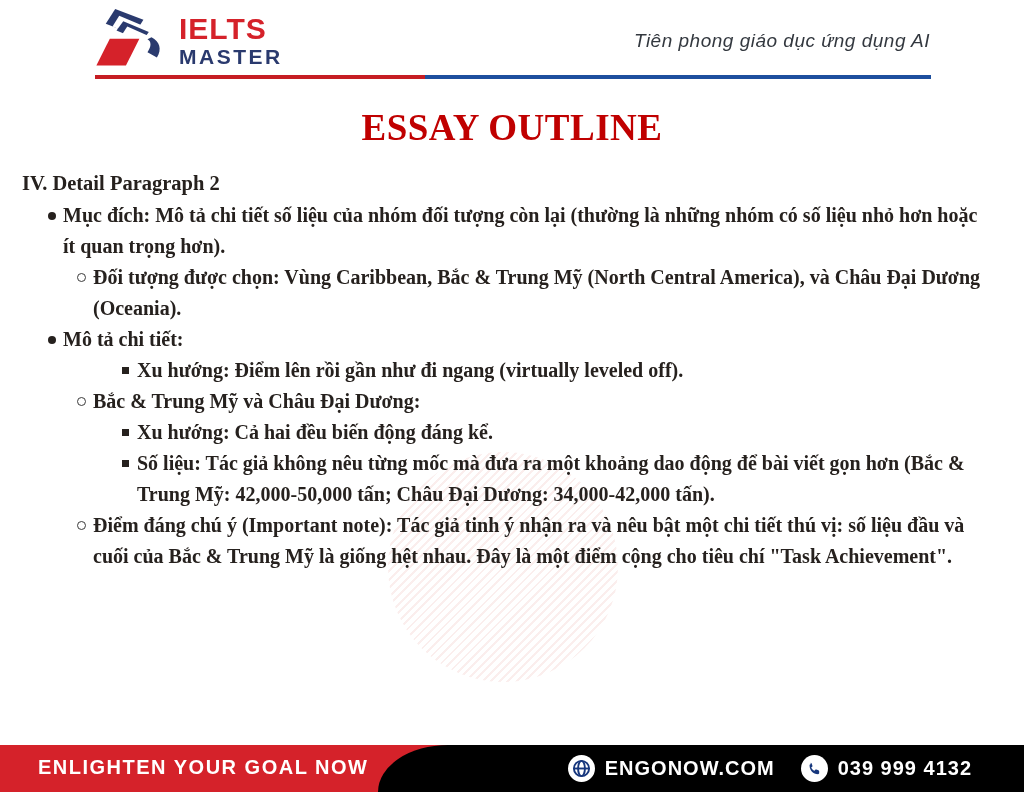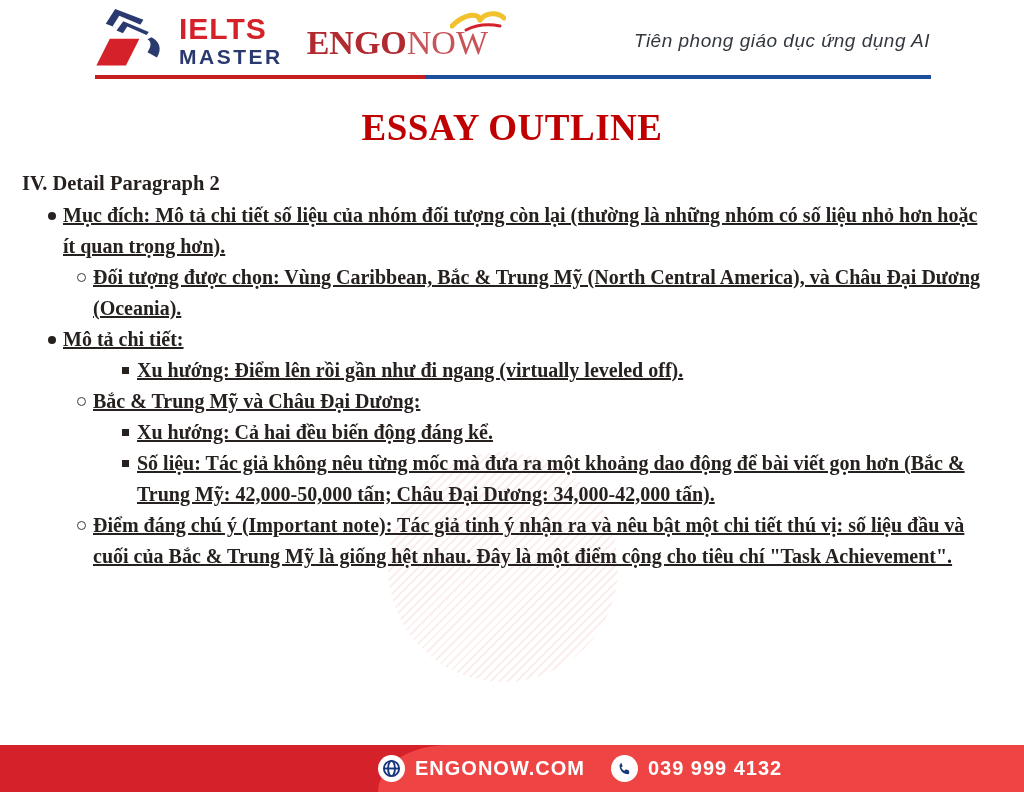--- a/index.html
+++ b/index.html
@@ -63,34 +63,34 @@
   }
   .outline-heading{font-size:20.5px;margin-bottom:1px;}
   .o-item{display:flex;align-items:flex-start;}
   .o-item .marker{flex:0 0 auto;display:flex;justify-content:center;}
   .lv1 .marker{width:20px;margin-left:20px;}
   .lv2 .marker{width:22px;margin-left:48px;}
   .lv3 .marker{width:22px;margin-left:92px;}
   .b-disc{width:8px;height:8px;border-radius:50%;background:var(--ink);margin-top:12px;}
   .b-circle{width:9px;height:9px;border-radius:50%;border:1.8px solid #3b3b3b;margin-top:11px;background:#fff;}
   .b-square{width:7px;height:7px;background:var(--ink);margin-top:12px;}
-  .o-item .txt{flex:1 1 auto;padding-left:1px;text-decoration:underline;}
+  .o-item .txt{flex:1 1 auto;padding-left:1px;}
   
   .footer{
     position:absolute;left:0;bottom:0;width:1024px;height:47px;background:var(--brand-red);
     font-family:"Liberation Sans","DejaVu Sans",sans-serif;color:#ffffff;
   }
   .footer-slogan{
     position:absolute;left:38px;top:11px;font-size:20px;font-weight:bold;letter-spacing:1.5px;
   }
   .footer-blue{
     position:absolute;right:0;top:0;height:47px;width:646px;
-    background:#ef4444;border-top-left-radius:70px 47px;
-    display:flex;align-items:center;justify-content:flex-start;gap:26px;
-    padding-right:40px;
+    background:#000000;border-top-left-radius:70px 47px;
+    display:flex;align-items:center;justify-content:flex-end;gap:26px;
+    padding-right:52px;
   }
   .contact{display:flex;align-items:center;gap:10px;font-size:20px;font-weight:bold;letter-spacing:1px;}
   .badge{width:27px;height:27px;border-radius:50%;background:#ffffff;display:flex;align-items:center;justify-content:center;}
   .badge svg{display:block;}
 </style>
 </head>
 <body>
 
 <div class="header">
   <div class="logo-wrap">
@@ -98,28 +98,20 @@
       <polygon points="30,2 72,18 58,40 16,24" fill="#2a3a6e"></polygon>
       <polygon points="36,12 74,28 64,44 26,28" fill="#ffffff"></polygon>
       <polygon points="42,20 80,36 70,50 32,34" fill="#2a3a6e"></polygon>
       <polygon points="48,28 84,44 76,56 40,40" fill="#ffffff"></polygon>
       <path d="M84,44 C96,50 100,62 92,74 L78,66 C84,58 84,50 78,47 Z" fill="#2a3a6e"></path>
       <polygon points="2,86 22,46 66,46 46,86" fill="#d5222a"></polygon>
     </svg>
     <div class="ielts-text">
       <span class="ielts-line">IELTS</span>
       <span class="master-line">MASTER</span>
-    </div>
-    <div class="engonow">
-      <span class="engo">ENGO</span><span class="now">NOW</span>
-      <svg class="bird-icon" viewBox="0 0 56 26" aria-hidden="true">
-        <path d="M2,16 C14,4 28,2 30,10" fill="none" stroke="#f2c12e" stroke-width="5" stroke-linecap="round"></path>
-        <path d="M30,10 C36,2 48,2 54,8" fill="none" stroke="#f2c12e" stroke-width="5" stroke-linecap="round"></path>
-        <path d="M16,20 C28,14 40,14 50,16" fill="none" stroke="#d5222a" stroke-width="3" stroke-linecap="round"></path>
-      </svg>
     </div>
   </div>
   <div class="tagline">Tiên phong giáo dục ứng dụng AI</div>
   <div class="divider">
     <div class="seg-red"></div>
     <div class="seg-blue"></div>
   </div>
 </div>
 
 <div class="page-title">ESSAY OUTLINE</div>
@@ -174,20 +166,21 @@
       <div class="o-item lv2">
         <span class="marker">
           <span class="b-circle"></span>
         </span>
         <span class="txt">Điểm đáng chú ý (Important note): Tác giả tinh ý nhận ra và nêu bật một chi tiết thú vị: số liệu đầu và cuối của Bắc &amp; Trung Mỹ là giống hệt nhau. Đây là một điểm cộng cho tiêu chí "Task Achievement".</span>
       </div>
     </div>
 </div>
 
 <div class="footer">
+  <div class="footer-slogan">ENLIGHTEN YOUR GOAL NOW</div>
   <div class="footer-blue">
     <div class="contact">
       <span class="badge">
         <svg width="19" height="19" viewBox="0 0 20 20" aria-hidden="true">
           <circle cx="10" cy="10" r="8" fill="none" stroke="#17377d" stroke-width="2"></circle>
           <ellipse cx="10" cy="10" rx="3.6" ry="8" fill="none" stroke="#17377d" stroke-width="2"></ellipse>
           <line x1="2" y1="10" x2="18" y2="10" stroke="#17377d" stroke-width="2"></line>
         </svg>
       </span>
       <span>ENGONOW.COM</span>

